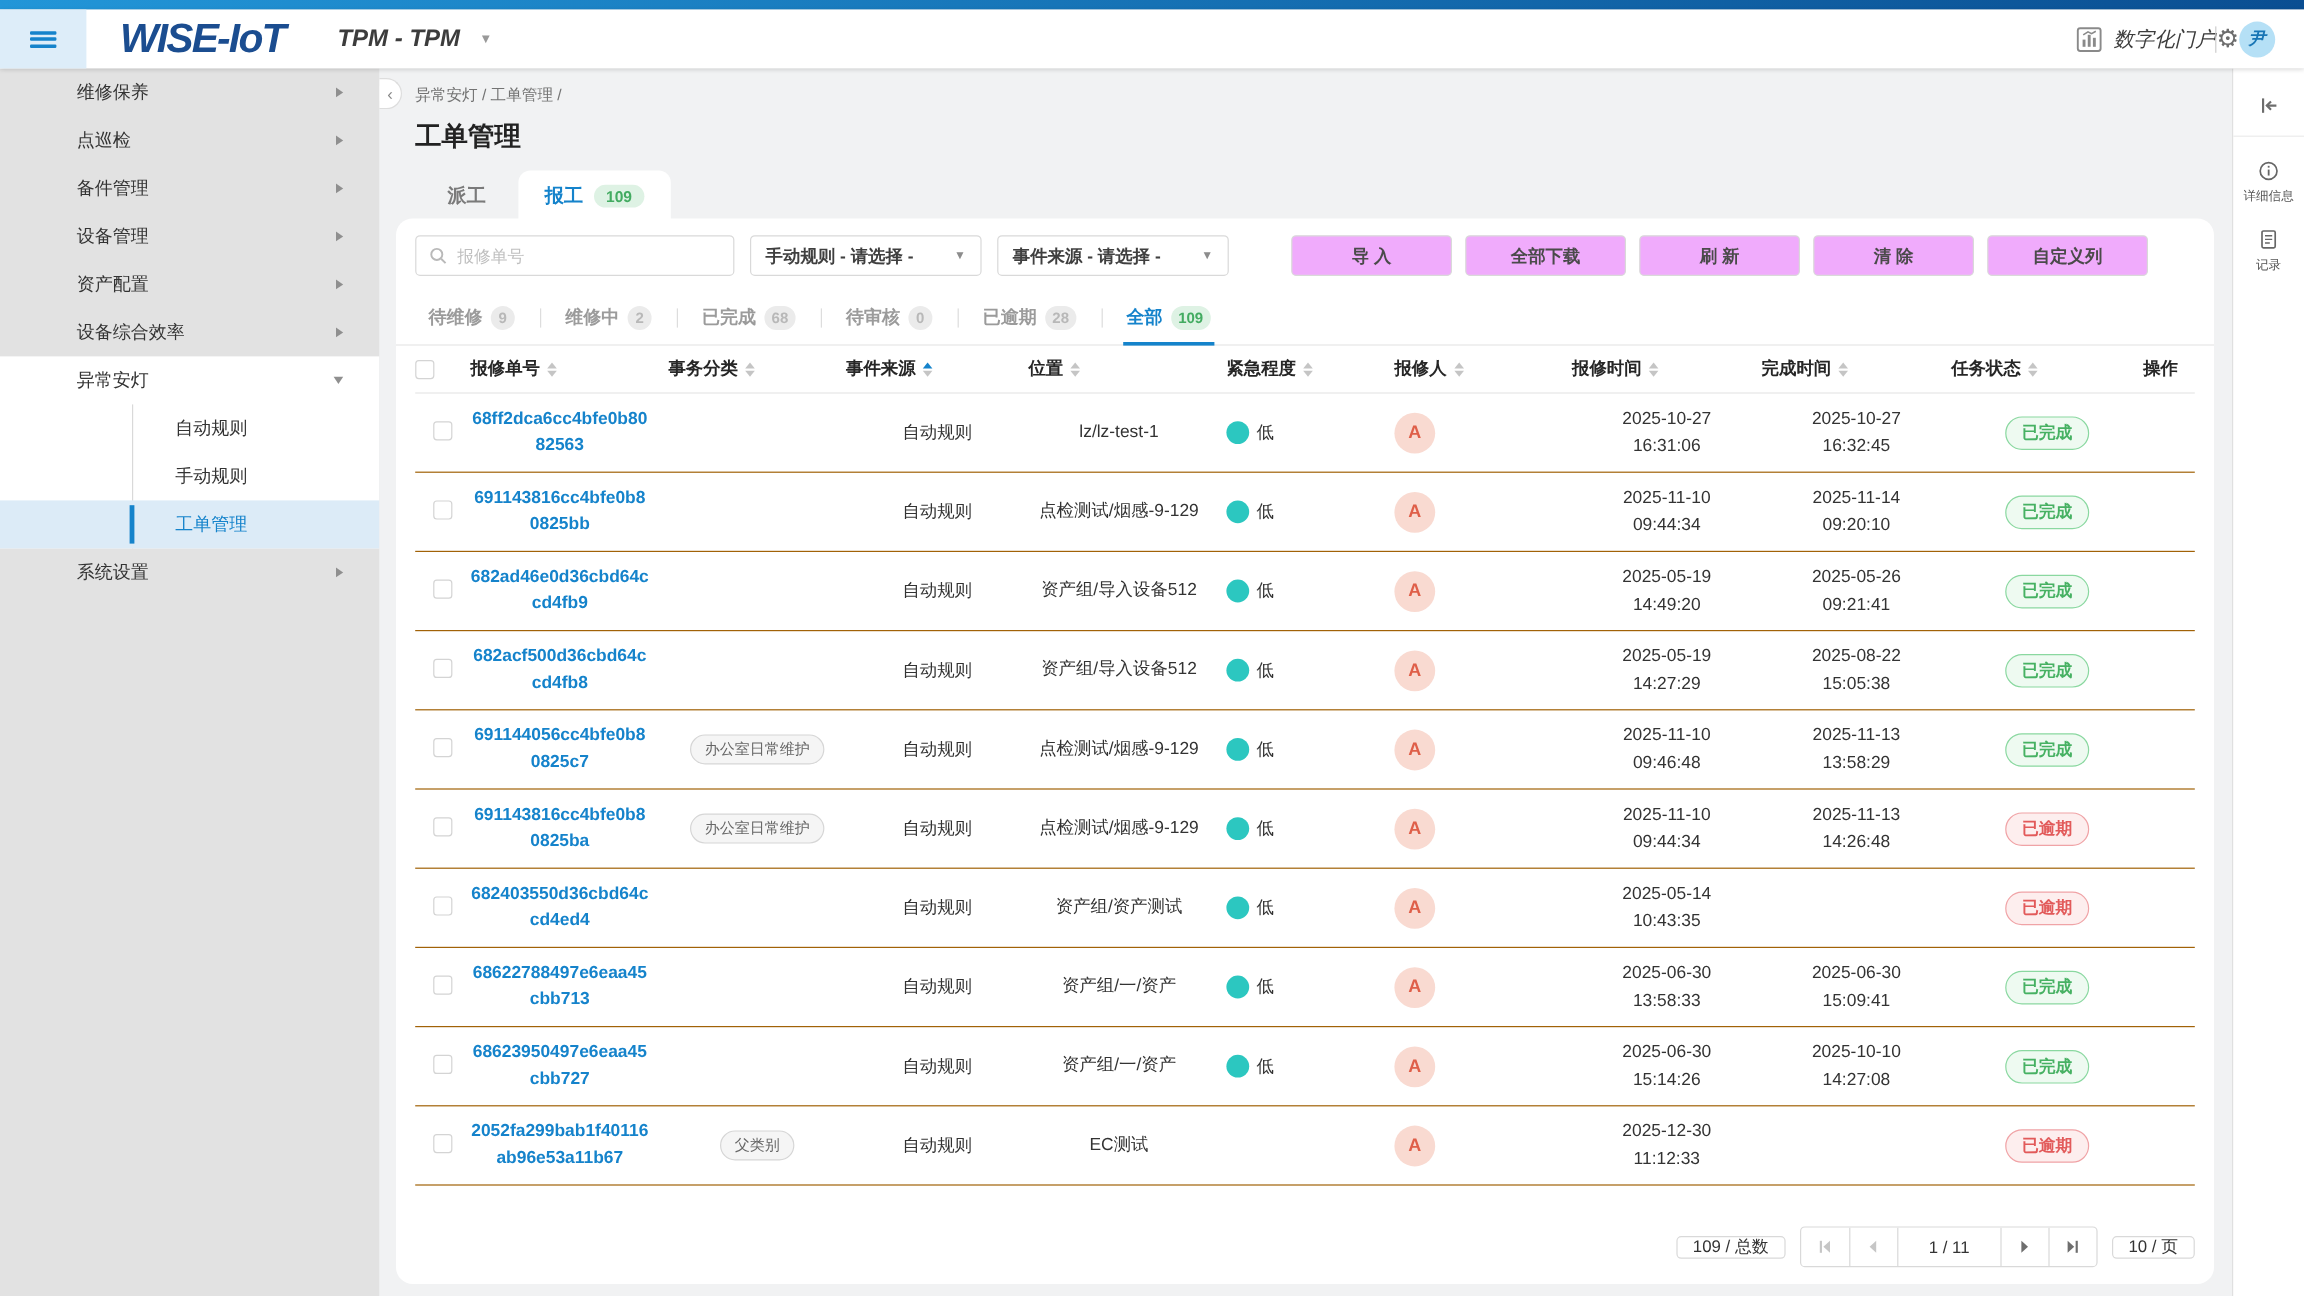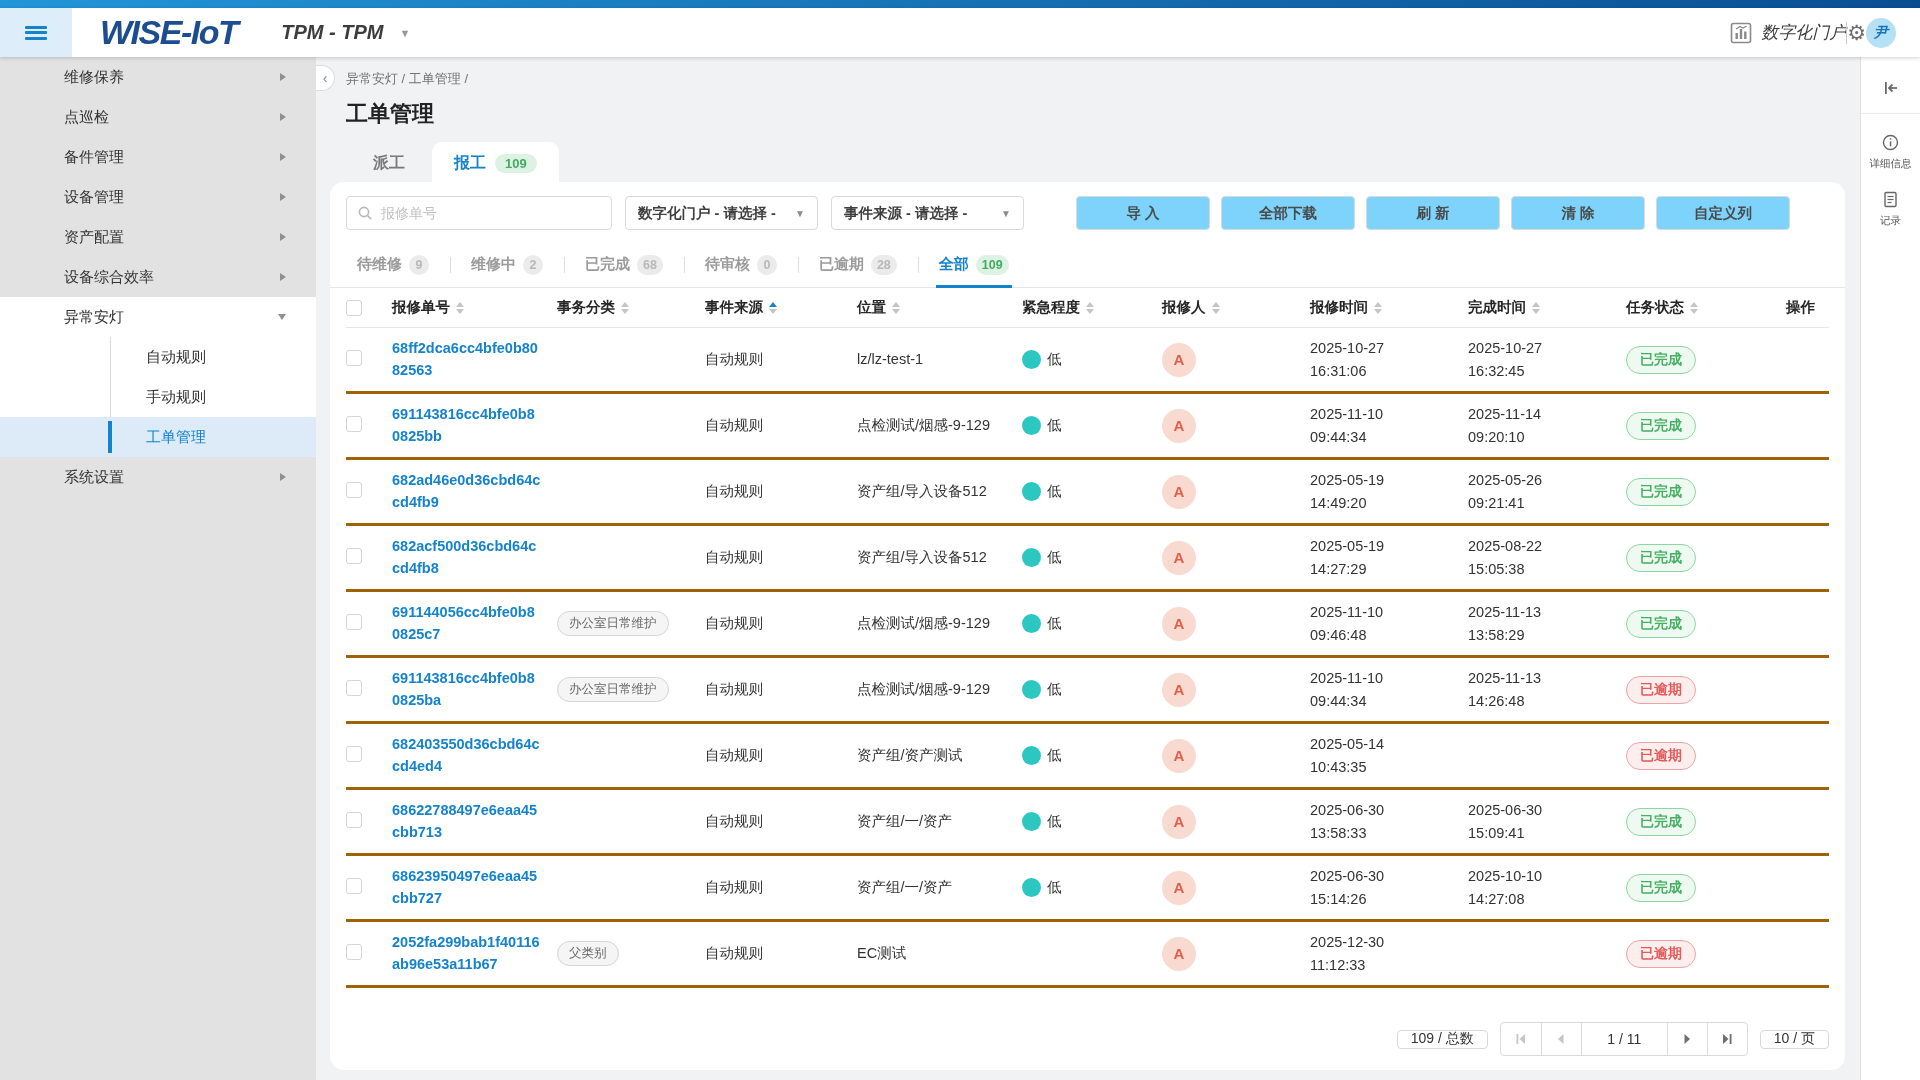--- a/index.html
+++ b/index.html
@@ -75,21 +75,21 @@
   .search-box { width:266px; height:34px; border:1px solid #d9d9d9; border-radius:4px;
     display:flex; align-items:center; padding:0 10px; gap:8px; background:#fff; }
   .search-box input { border:none; outline:none; flex:1; font-size:14px; color:#333;
     font-family:inherit; min-width:0; }
   .search-box input::placeholder { color:#bfbfbf; }
   .dropdown { width:193px; height:34px; border:1px solid #d9d9d9; border-radius:4px;
     display:flex; align-items:center; justify-content:space-between; padding:0 12px;
     font-size:14.5px; font-weight:700; color:#3f3f3f; margin-left:13px; cursor:pointer; }
   .dd-caret { color:#8c8c8c; font-size:10px; }
   .fbtn { width:134px; height:34px; border:1px solid #d9d9d9; border-radius:4px;
-    background:#7dd3fc; font-size:14.5px; font-weight:700; color:#4a4a4a; margin-left:11px;
+    background:#f0abfc; font-size:14.5px; font-weight:700; color:#4a4a4a; margin-left:11px;
     display:flex; align-items:center; justify-content:center; cursor:pointer;
     font-family:inherit; }
   .fbtn.first { margin-left:52px; }
 
   
   .status-tabs { display:flex; align-items:center; height:46px;
     border-bottom:1px solid #e6e6e6; padding:0 6px; }
   .stab { display:flex; align-items:center; gap:7px; padding:0 21px; height:100%;
     font-size:15px; font-weight:700; color:#9b9b9b; position:relative; cursor:pointer; }
   .stab + .stab::before { content:''; position:absolute; left:0; top:15px; height:16px;
@@ -109,22 +109,22 @@
   .thead { align-items:center; height:40px; border-bottom:1px solid #e6e6e6;
     font-size:14.5px; font-weight:700; color:#262626; }
   .th { display:flex; align-items:center; gap:6px; padding-right:8px; cursor:pointer; }
   .sort { display:flex; flex-direction:column; gap:2px; }
   .sort .up { width:0; height:0; border-left:4.5px solid transparent;
     border-right:4.5px solid transparent; border-bottom:5px solid #c5c5c5; }
   .sort .up.on { border-bottom-color:#1583cb; }
   .sort .down { width:0; height:0; border-left:4.5px solid transparent;
     border-right:4.5px solid transparent; border-top:5px solid #c5c5c5; }
 
-  .trow { align-items:center; min-height:66px; border-bottom:3px solid #a16207;
-    font-size:14.5px; color:#333; padding:7px 0; }
+  .trow { align-items:center; min-height:66px; border-bottom:1px solid #a16207;
+    font-size:14.5px; color:#333; padding:7px 0;text-align:center; }
   .checkbox { width:16px; height:16px; border:1px solid #d4d4d4; border-radius:3px;
     background:#fff; display:inline-block; cursor:pointer; }
   .rid { color:#1583cb; font-weight:600; line-height:1.5; word-break:break-all;
     cursor:pointer; display:block; padding-right:16px; }
   .tag { display:inline-block; border:1px solid #d6d6d6; background:#f5f5f5;
     color:#666; font-size:12.5px; padding:3px 11px; border-radius:13px;
     white-space:nowrap; }
   .td-loc { line-height:1.55; padding-right:14px; }
   .td-urg { display:flex; align-items:center; }
   .dot { width:19px; height:19px; border-radius:50%; background:#2cc7c0;
@@ -259,21 +259,21 @@
 
     <div class="filter-row">
       <div class="search-box">
         <svg width="16" height="16" viewBox="0 0 16 16">
           <circle cx="7" cy="7" r="4.6" fill="none" stroke="#b9b9b9" stroke-width="1.6"></circle>
           <line x1="10.6" y1="10.6" x2="14.3" y2="14.3" stroke="#b9b9b9" stroke-width="1.6"></line>
         </svg>
         <input type="text" placeholder="报修单号" style="">
       </div>
       <div class="dropdown">
-        <span>数字化门户  - 请选择 -</span>
+        <span>手动规则  - 请选择 -</span>
         <span class="dd-caret">▼</span>
       </div>
       <div class="dropdown">
         <span>事件来源  - 请选择 -</span>
         <span class="dd-caret">▼</span>
       </div>
       <button class="fbtn first">导 入</button>
       <button class="fbtn">全部下载</button>
       <button class="fbtn">刷 新</button>
       <button class="fbtn">清 除</button>

